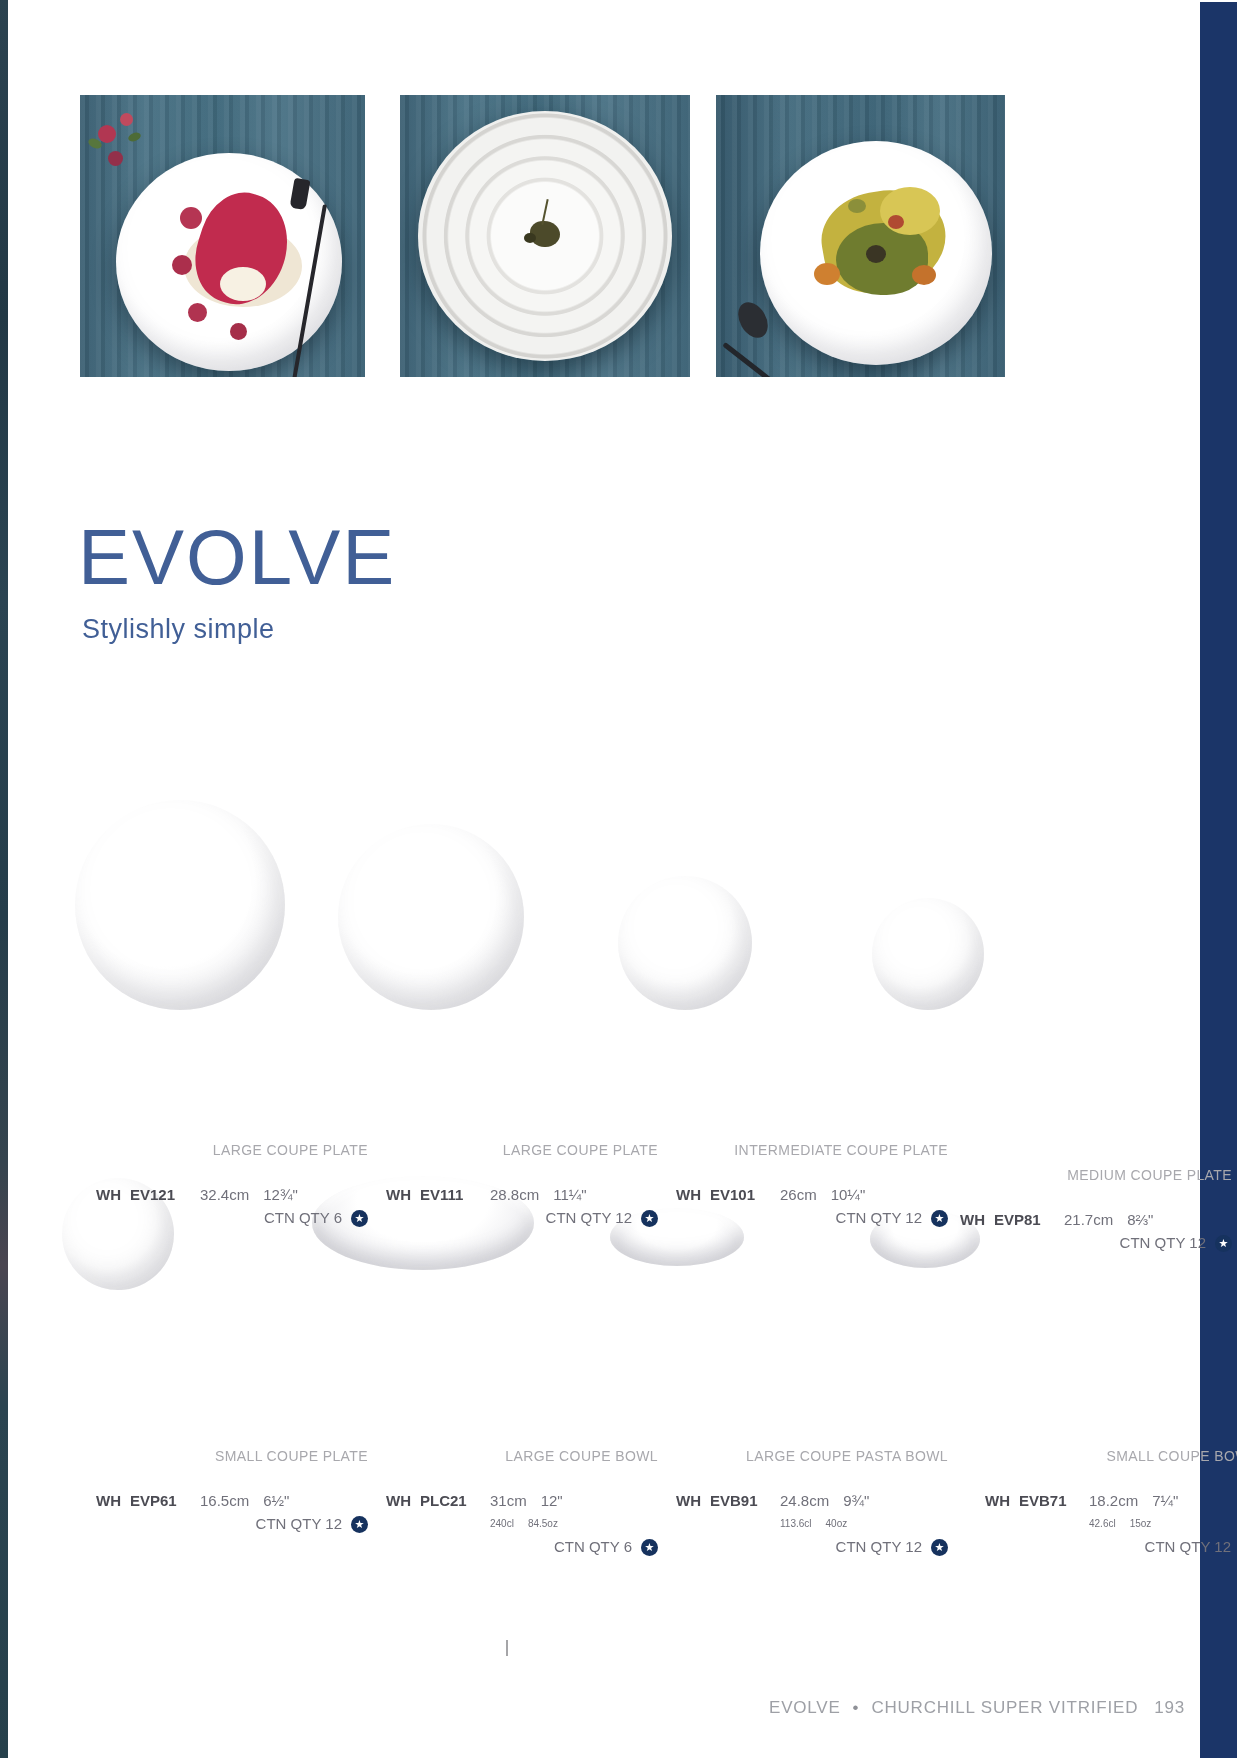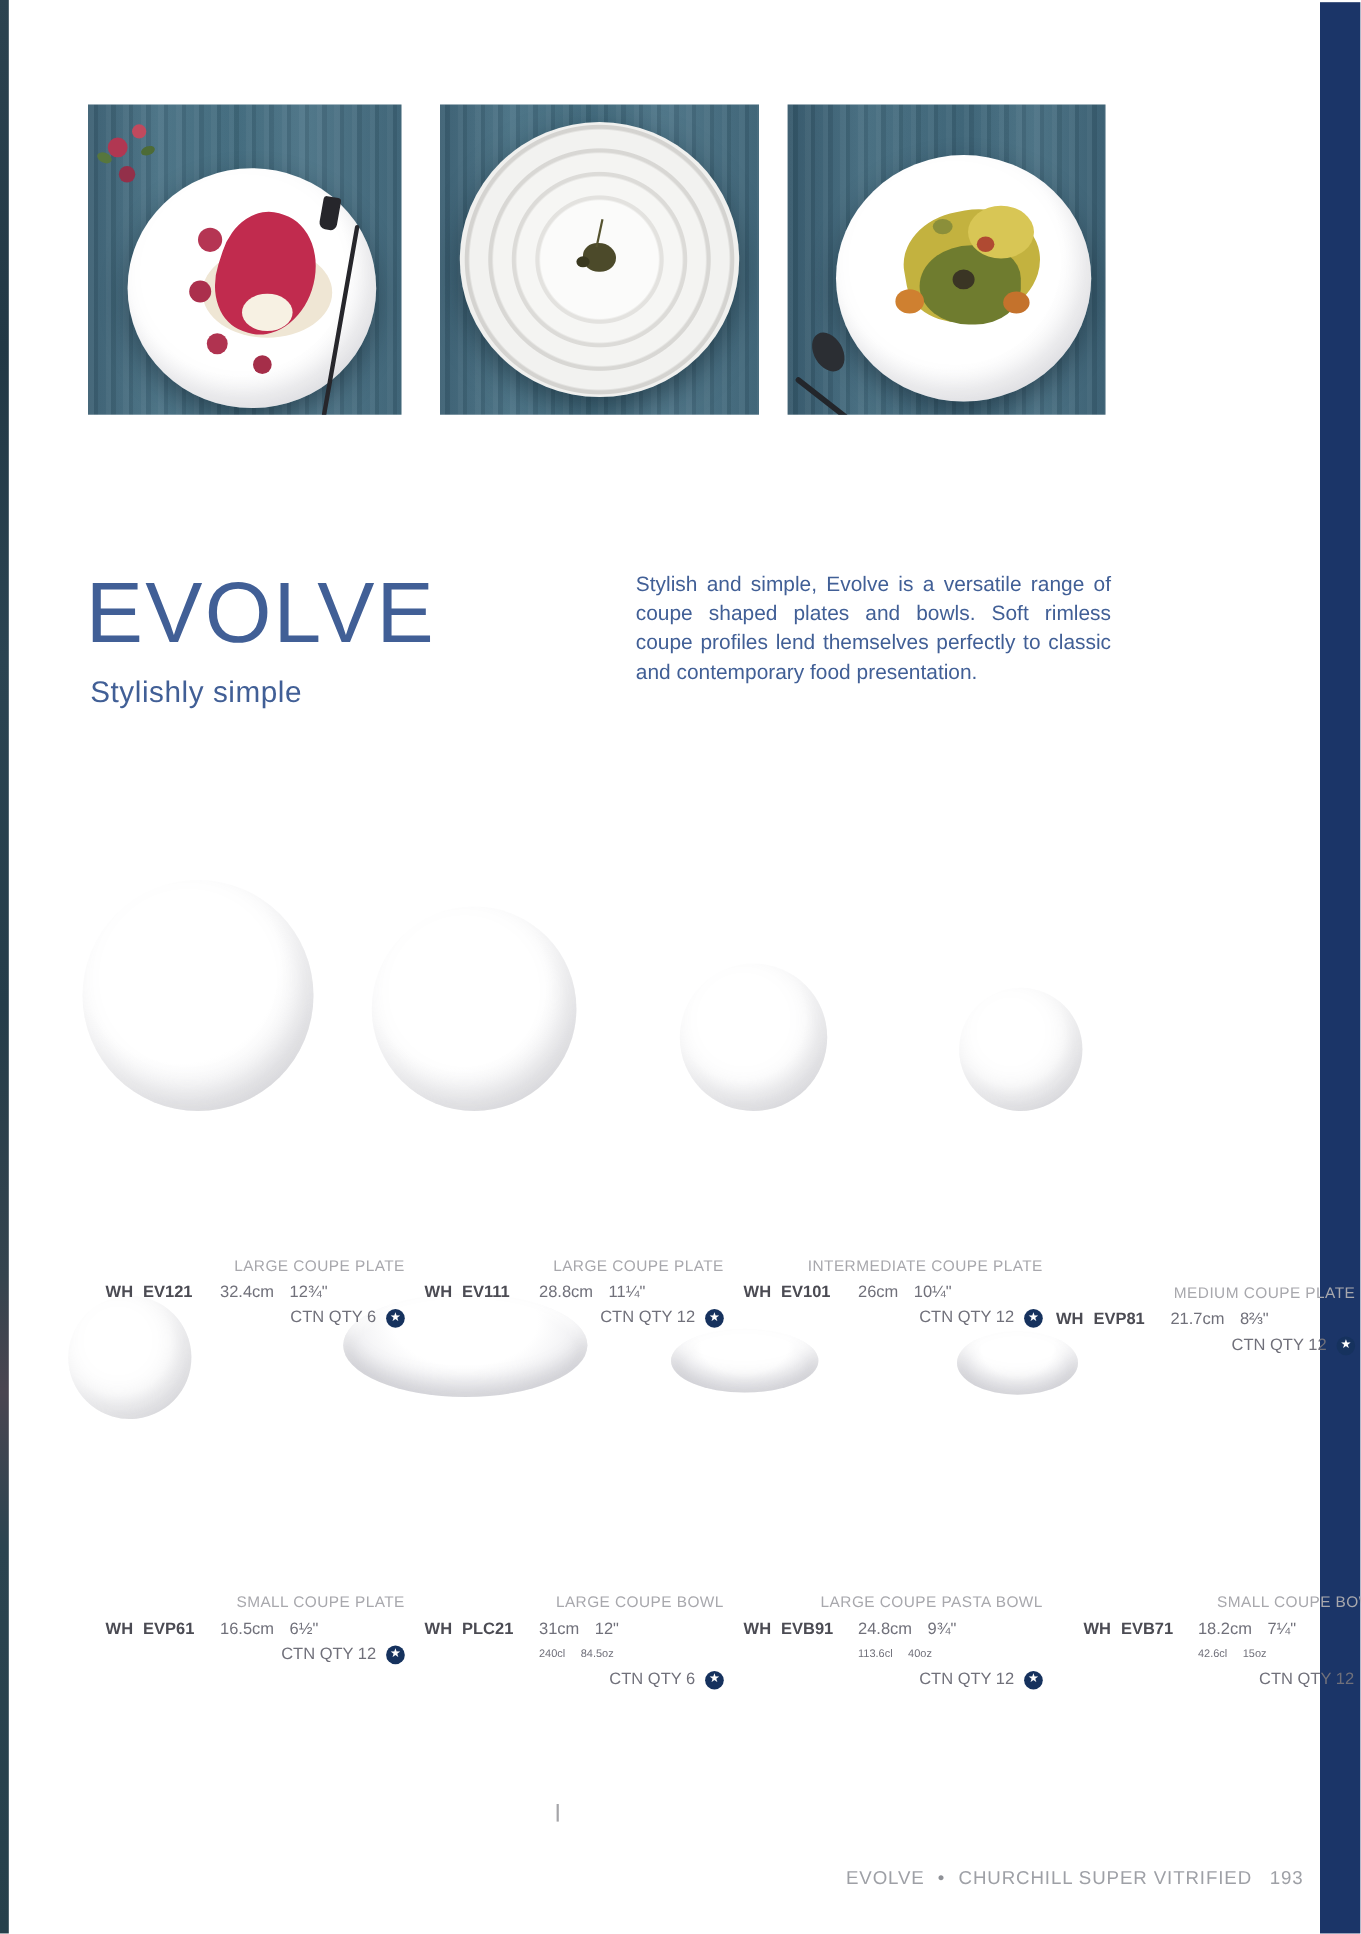--- a/index.html
+++ b/index.html
@@ -43,21 +43,21 @@
   .bowl-side{position:absolute;border-radius:50%;
     background:radial-gradient(ellipse at 50% 26%,#ffffff 0 42%,#f3f3f5 62%,#e4e4e7 84%,#d4d4d8 100%);
     box-shadow:inset 0 -12px 16px rgba(120,120,132,0.22), inset 0 6px 10px rgba(255,255,255,0.9);}
 
   
   .cell{position:absolute;width:272px;}
   .plabel{font-size:14px;letter-spacing:0.4px;color:#a8a8ad;line-height:21px;margin-bottom:2px;
     white-space:nowrap;text-align:right;}
   .pcode{font-size:15px;color:#70707a;line-height:23px;white-space:nowrap;}
   .cc{display:inline-block;width:34px;font-weight:700;color:#4b4b53;}
-  .code{display:inline-block;width:70px;font-weight:700;color:#4b4b53;}
+  .code{display:inline-block;width:70px;font-weight:700;color:#4b4b53;margin-top:20px;}
   .sz{margin-right:14px;color:#70707a;}
   .pcap{font-size:10px;color:#70707a;line-height:23px;padding-left:104px;white-space:nowrap;}
   .pctn{font-size:15px;color:#70707a;line-height:24px;display:flex;align-items:center;justify-content:flex-end;}
   .star{display:inline-flex;width:17px;height:17px;border-radius:50%;background:#16325e;
     color:#ffffff;font-size:11px;line-height:17px;align-items:center;justify-content:center;
     margin-left:9px;}
   .star span{transform:translateY(-0.5px);}
 
   
   .footer{position:absolute;right:52px;top:1698px;font-size:17px;color:#9ea0a6;
@@ -108,21 +108,20 @@
     <div class="ph-shape blob" style="left:196px;top:170px;width:24px;height:20px;background:#c4722c;"></div>
     <div class="ph-shape blob" style="left:150px;top:150px;width:20px;height:18px;background:#3a3524;"></div>
     <div class="ph-shape blob" style="left:172px;top:120px;width:16px;height:14px;background:#b04a32;"></div>
     <div class="ph-shape blob" style="left:132px;top:104px;width:18px;height:14px;background:#8b8f3a;"></div>
     <div class="ph-shape blob" style="left:24px;top:206px;width:26px;height:38px;background:#2b2e33;transform:rotate(-30deg);"></div>
     <div class="ph-shape" style="left:40px;top:232px;width:5px;height:88px;background:#23262b;transform:rotate(-52deg);border-radius:3px;"></div>
   </div>
 
   <div class="title">EVOLVE</div>
   <div class="subtitle">Stylishly simple</div>
-  <div class="desc">Stylish and simple, Evolve is a versatile range of coupe shaped plates and bowls. Soft rimless coupe profiles lend themselves perfectly to classic and contemporary food presentation.</div>
 
   <div class="plate-top" style="left:75px;top:800px;width:210px;height:210px;"></div>
   <div class="plate-top" style="left:338px;top:824px;width:186px;height:186px;"></div>
   <div class="plate-top" style="left:618px;top:876px;width:134px;height:134px;"></div>
   <div class="plate-top" style="left:872px;top:898px;width:112px;height:112px;"></div>
 
   <div class="plate-top" style="left:62px;top:1178px;width:112px;height:112px;transform:rotate(-6deg);"></div>
   <div class="bowl-side" style="left:312px;top:1176px;width:222px;height:94px;"></div>
   <div class="bowl-side" style="left:610px;top:1208px;width:134px;height:58px;"></div>
   <div class="bowl-side" style="left:870px;top:1210px;width:110px;height:58px;"></div>

